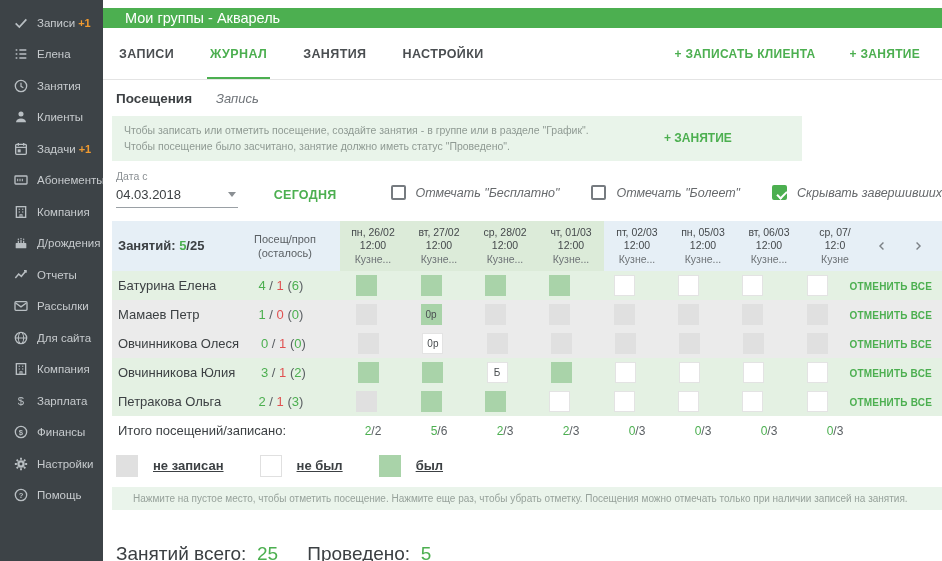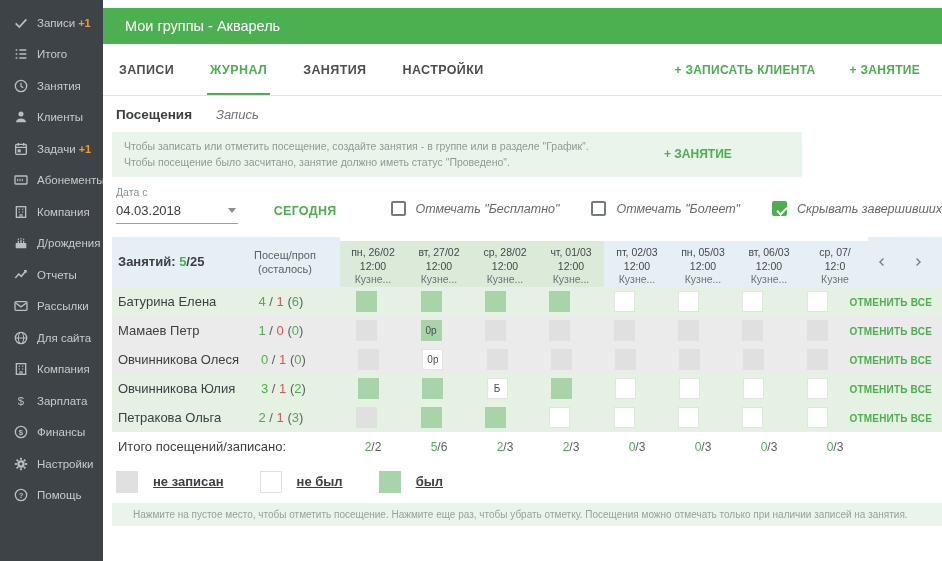--- a/index.html
+++ b/index.html
@@ -21,21 +21,21 @@
     padding-left:13px; font-size:11.5px; cursor:pointer; white-space:nowrap;
   }
   .side-icon { width:16px; height:16px; margin-right:8px; color:#b9bfc3; flex-shrink:0; }
   .side-icon svg { width:16px; height:16px; display:block; }
   .side-badge { color:#f09a30; margin-left:3px; font-weight:bold; font-size:11px; }
 
   
   .main { flex:1; display:flex; flex-direction:column; background:#fff; min-width:0; }
   .top-strip { height:8px; flex-shrink:0; }
   .appbar {
-    height:36px; flex-shrink:0; background:#4caf50; color:#fff;
+    height:20px; flex-shrink:0; background:#4caf50; color:#fff;
     display:flex; align-items:center; padding-left:22px; font-size:14.5px;
   }
 
   
   .tabbar {
     height:52px; flex-shrink:0; display:flex; align-items:stretch;
     padding:0 22px 0 13px; border-bottom:1px solid #e4e4e4;
   }
   .tab {
     display:flex; align-items:center; padding:2px 3px 0;
@@ -155,21 +155,21 @@
         </span>
         <span class="side-label">Записи</span>
         <span class="side-badge">+1</span>
       </div>
       <div class="side-item">
         <span class="side-icon">
           <svg viewBox="0 0 24 24">
             <path d="M4 6h2.5M9.5 6H20M4 12h2.5M9.5 12H20M4 18h2.5M9.5 18H20" stroke="currentColor" stroke-width="2" fill="none"></path>
           </svg>
         </span>
-        <span class="side-label">Итого</span>
+        <span class="side-label">Елена</span>
       </div>
       <div class="side-item">
         <span class="side-icon">
           <svg viewBox="0 0 24 24">
             <circle cx="12" cy="12" r="8.5" fill="none" stroke="currentColor" stroke-width="2"></circle>
             <path d="M12 7v5.5l3.5 2" fill="none" stroke="currentColor" stroke-width="1.8"></path>
           </svg>
         </span>
         <span class="side-label">Занятия</span>
       </div>
@@ -359,21 +359,21 @@
       <div class="thead">
         <div class="lead">
           <div class="col-name">
             <span>Занятий:</span>&nbsp;<span class="g">5</span><span>/25</span>
           </div>
           <div class="col-stats">
             <div>Посещ/проп</div>
             <div>(осталось)</div>
           </div>
         </div>
-        <div style="display:flex;align-items:flex-end;">
+        <div style="display:flex;">
             <div class="col-date date-head done">
               <div>пн, 26/02</div>
               <div>12:00</div>
               <div class="trainer">Кузне...</div>
             </div>
             <div class="col-date date-head done">
               <div>вт, 27/02</div>
               <div>12:00</div>
               <div class="trainer">Кузне...</div>
             </div>

